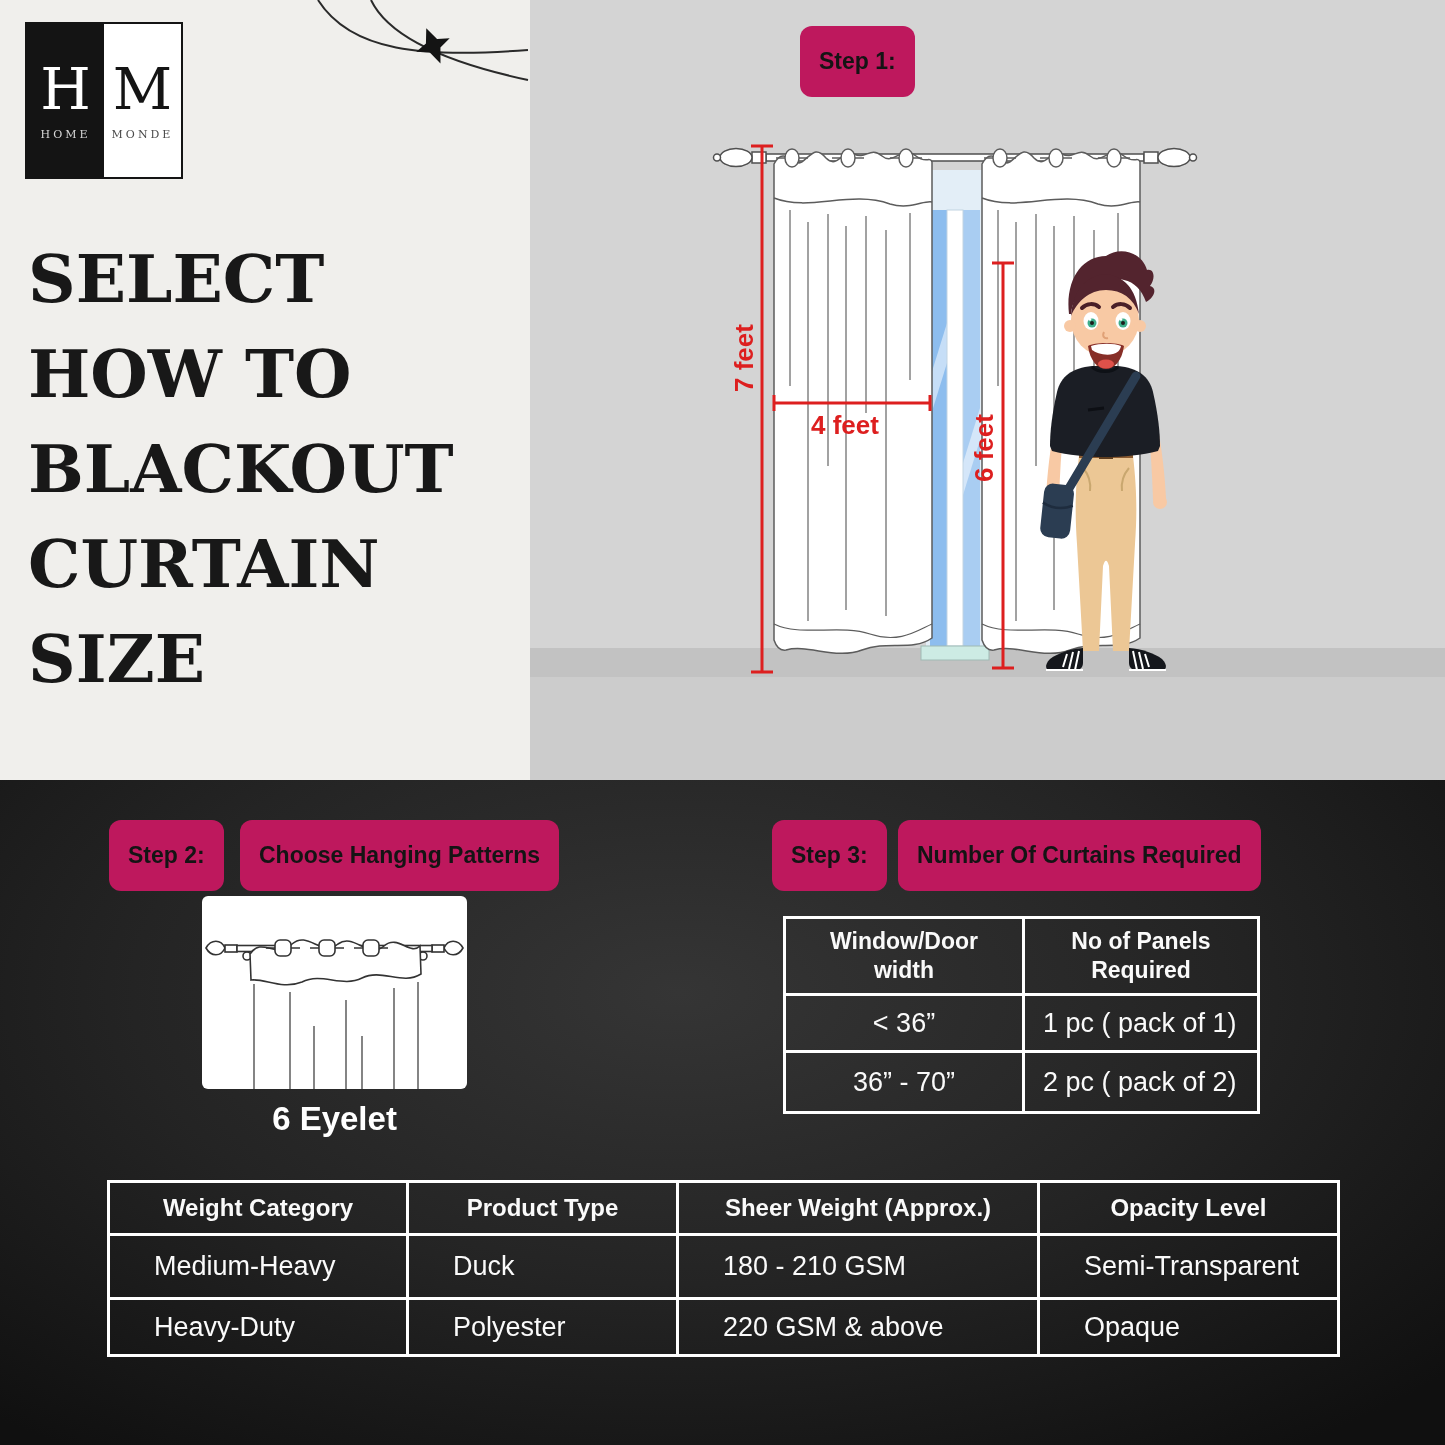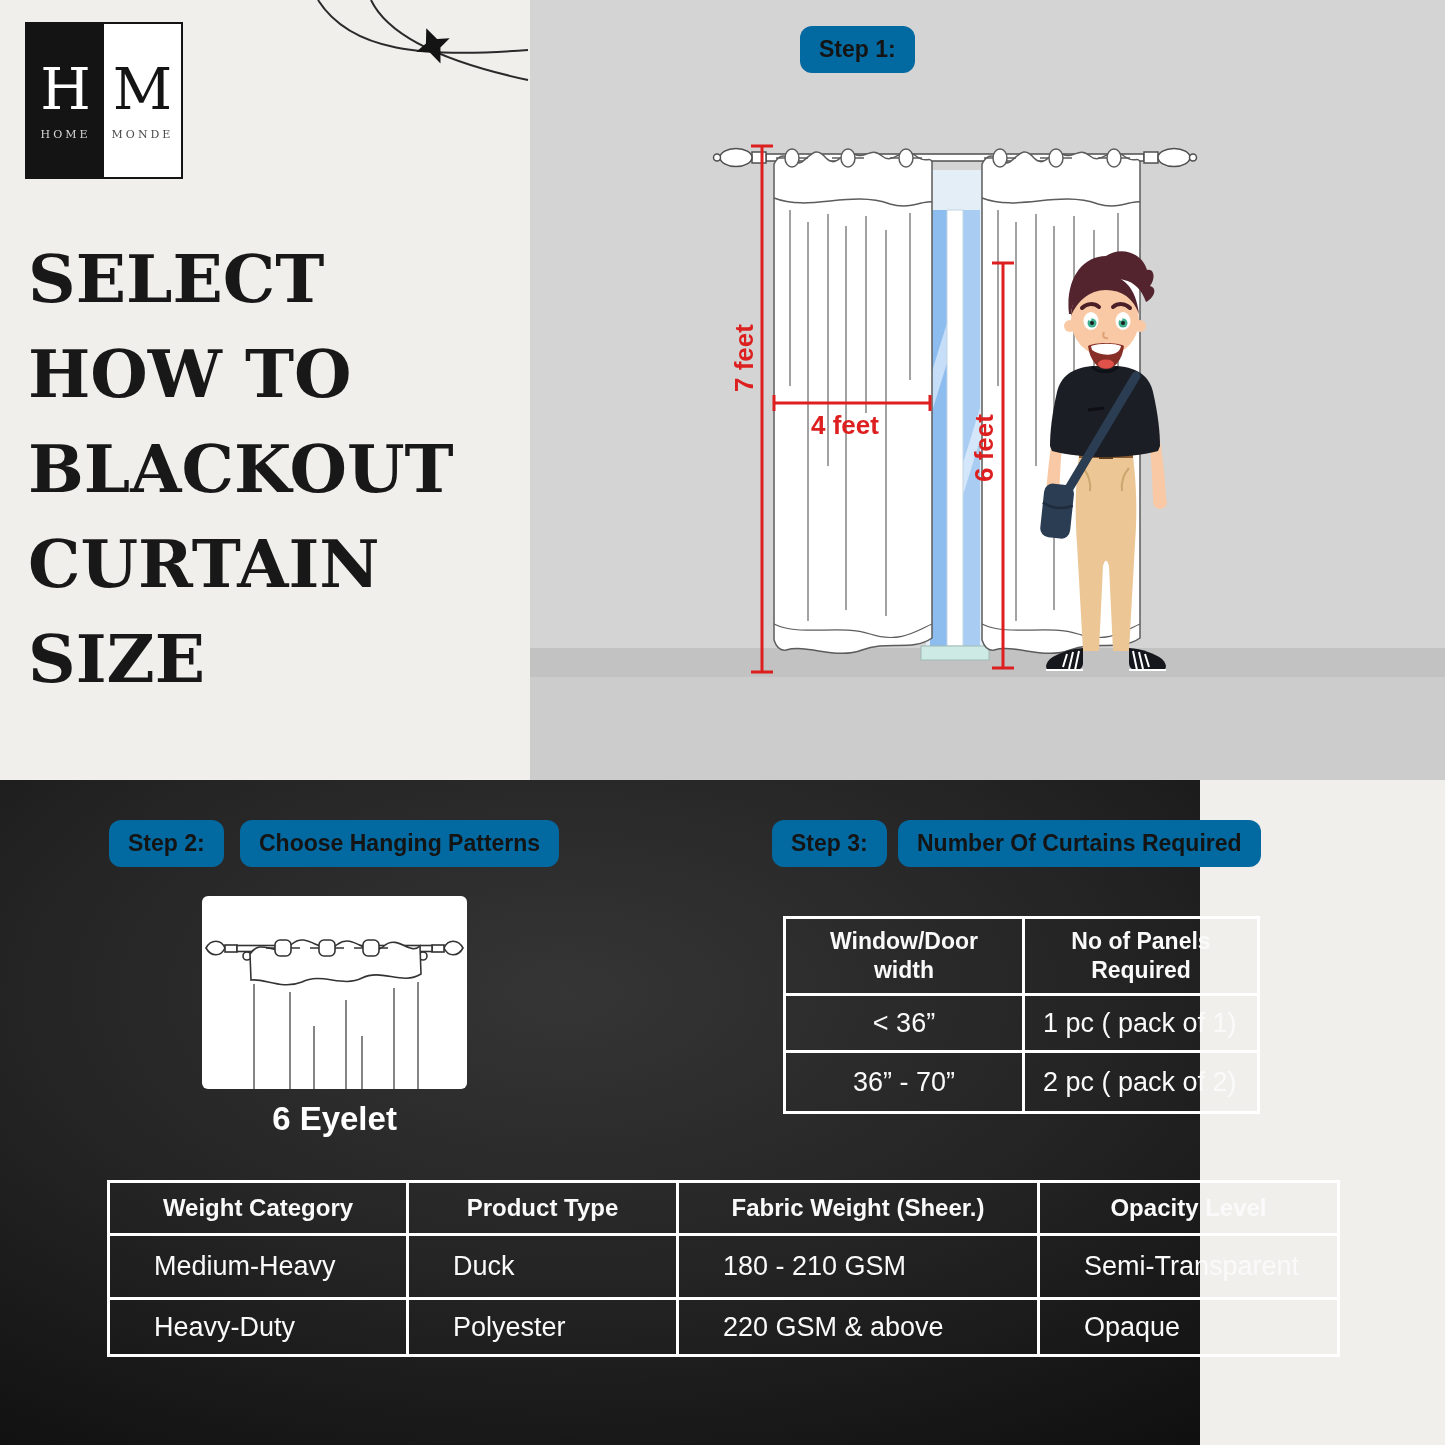--- a/index.html
+++ b/index.html
@@ -19,27 +19,27 @@
   .logo-letter{font-family:"DejaVu Serif",serif;font-size:58px;line-height:1;}
   .logo-word{font-family:"DejaVu Serif",serif;font-size:11px;letter-spacing:3px;}
   .logo-left .logo-word{color:#d8d8d8;}
   .logo-right .logo-word{color:#4a4a4a;}
 
   .title{position:absolute;left:28px;top:232px;font-family:"DejaVu Serif",serif;font-weight:bold;
          font-size:66px;line-height:95px;color:#181818;}
 
   .decor{position:absolute;left:283px;top:0;}
 
-  .pill{position:absolute;height:47px;background:#0369a1;border-radius:12px;display:inline-flex;
-        align-items:center;padding:0 19px;font-size:23px;font-weight:bold;color:#141414;white-space:nowrap;}
+  .pill{position:absolute;height:47px;background:#be185d;border-radius:12px;display:inline-flex;
+        align-items:center;padding:12px 19px;font-size:23px;font-weight:bold;color:#141414;white-space:nowrap;}
 
   .illus{position:absolute;left:690px;top:118px;}
 
   
-  .dark{position:absolute;left:0;top:780px;width:1200px;height:665px;
+  .dark{position:absolute;left:0;top:780px;width:1445px;height:665px;
         background:radial-gradient(ellipse 1050px 560px at 47% 32%, #353535 0%, #242424 52%, #101010 100%);}
 
   .pattern-card{position:absolute;left:202px;top:116px;width:265px;height:193px;background:#ffffff;
                 border-radius:6px;overflow:hidden;}
   .pattern-caption{position:absolute;left:202px;top:320px;width:265px;text-align:center;
                    color:#ffffff;font-size:33px;font-weight:bold;}
 
   table{border-collapse:collapse;color:#fafafa;table-layout:fixed;}
   table, th, td{border:3px solid #ffffff;}
 
@@ -296,21 +296,21 @@
       <colgroup>
           <col style="width:299px">
           <col style="width:270px">
           <col style="width:361px">
           <col style="width:300px">
         </colgroup>
       <tbody>
           <tr>
         <th>Weight Category</th>
         <th>Product Type</th>
-        <th>Fabric Weight (Sheer.)</th>
+        <th>Sheer Weight (Approx.)</th>
         <th>Opacity Level</th>
       </tr>
       <tr>
         <td>Medium-Heavy</td>
         <td>Duck</td>
         <td>180 - 210 GSM</td>
         <td>Semi-Transparent</td>
       </tr>
       <tr>
         <td>Heavy-Duty</td>

